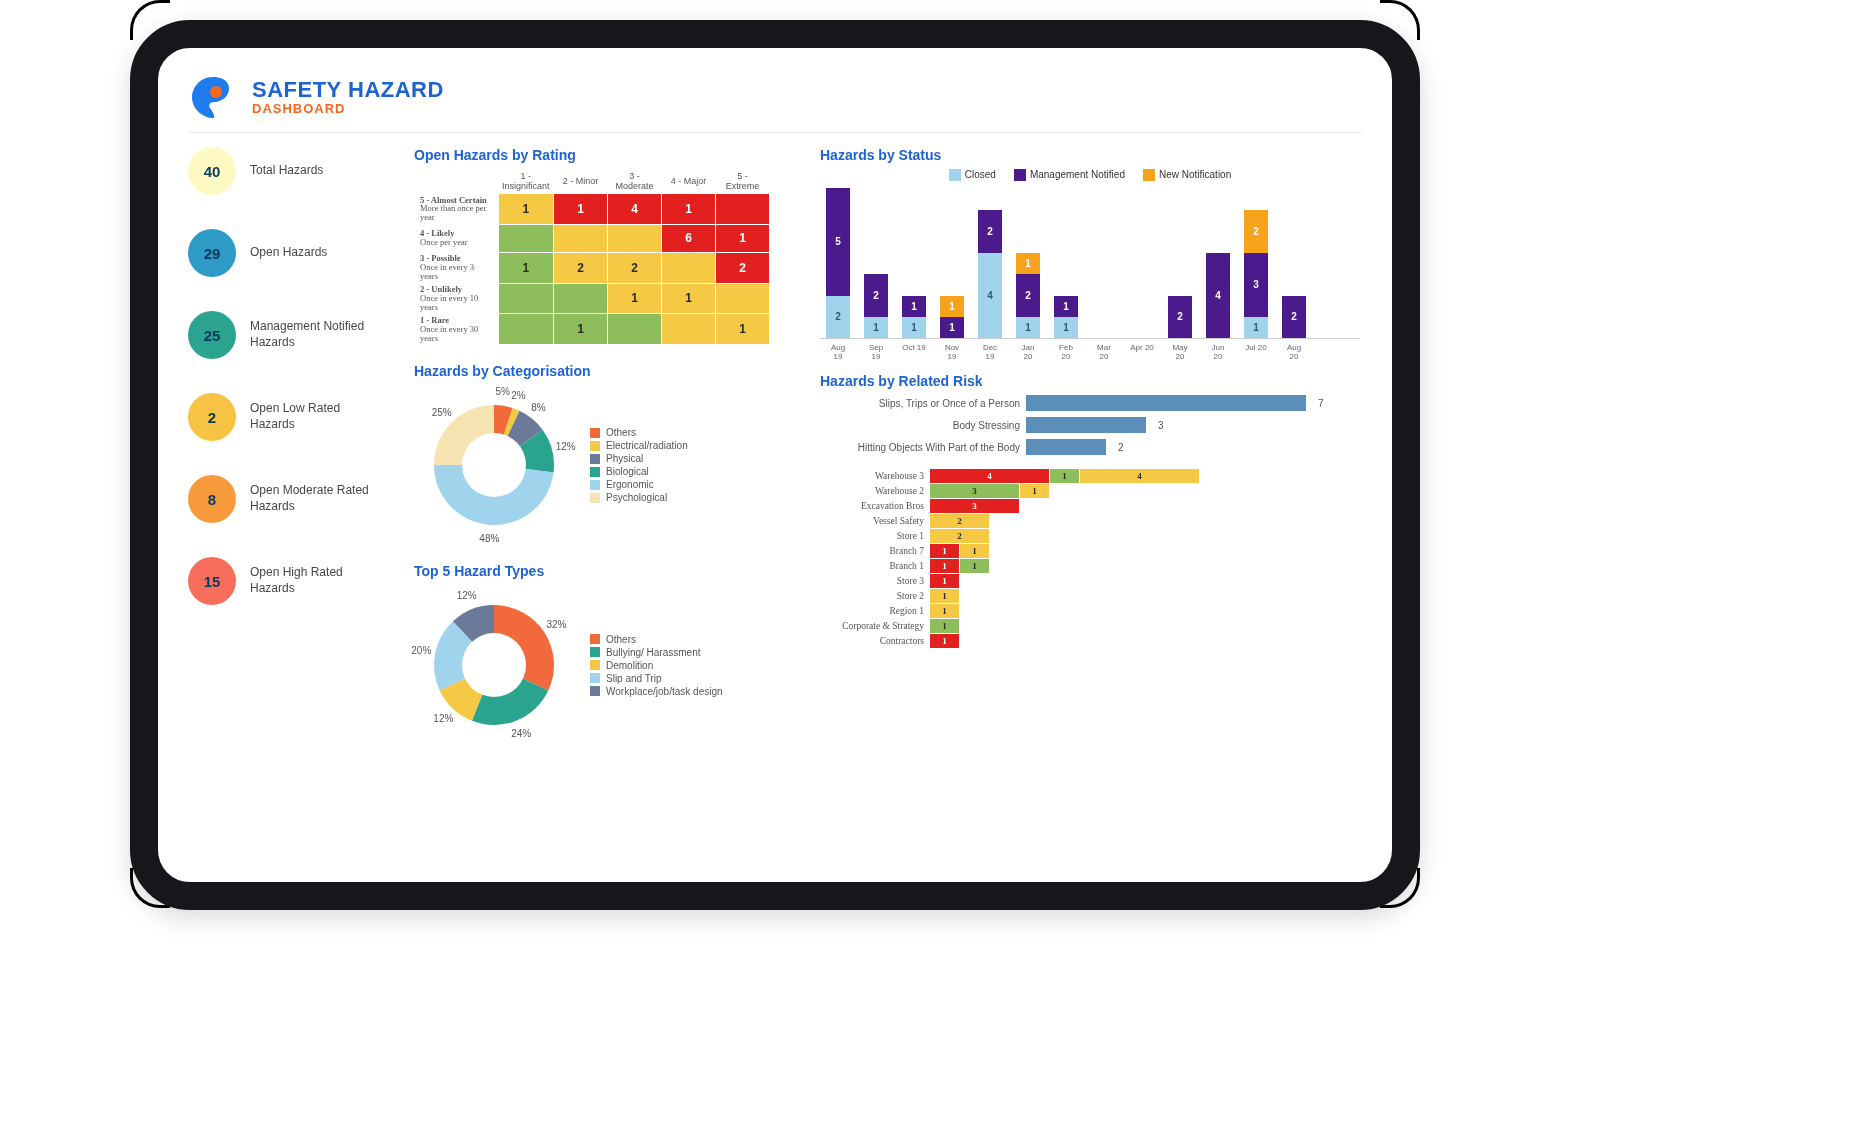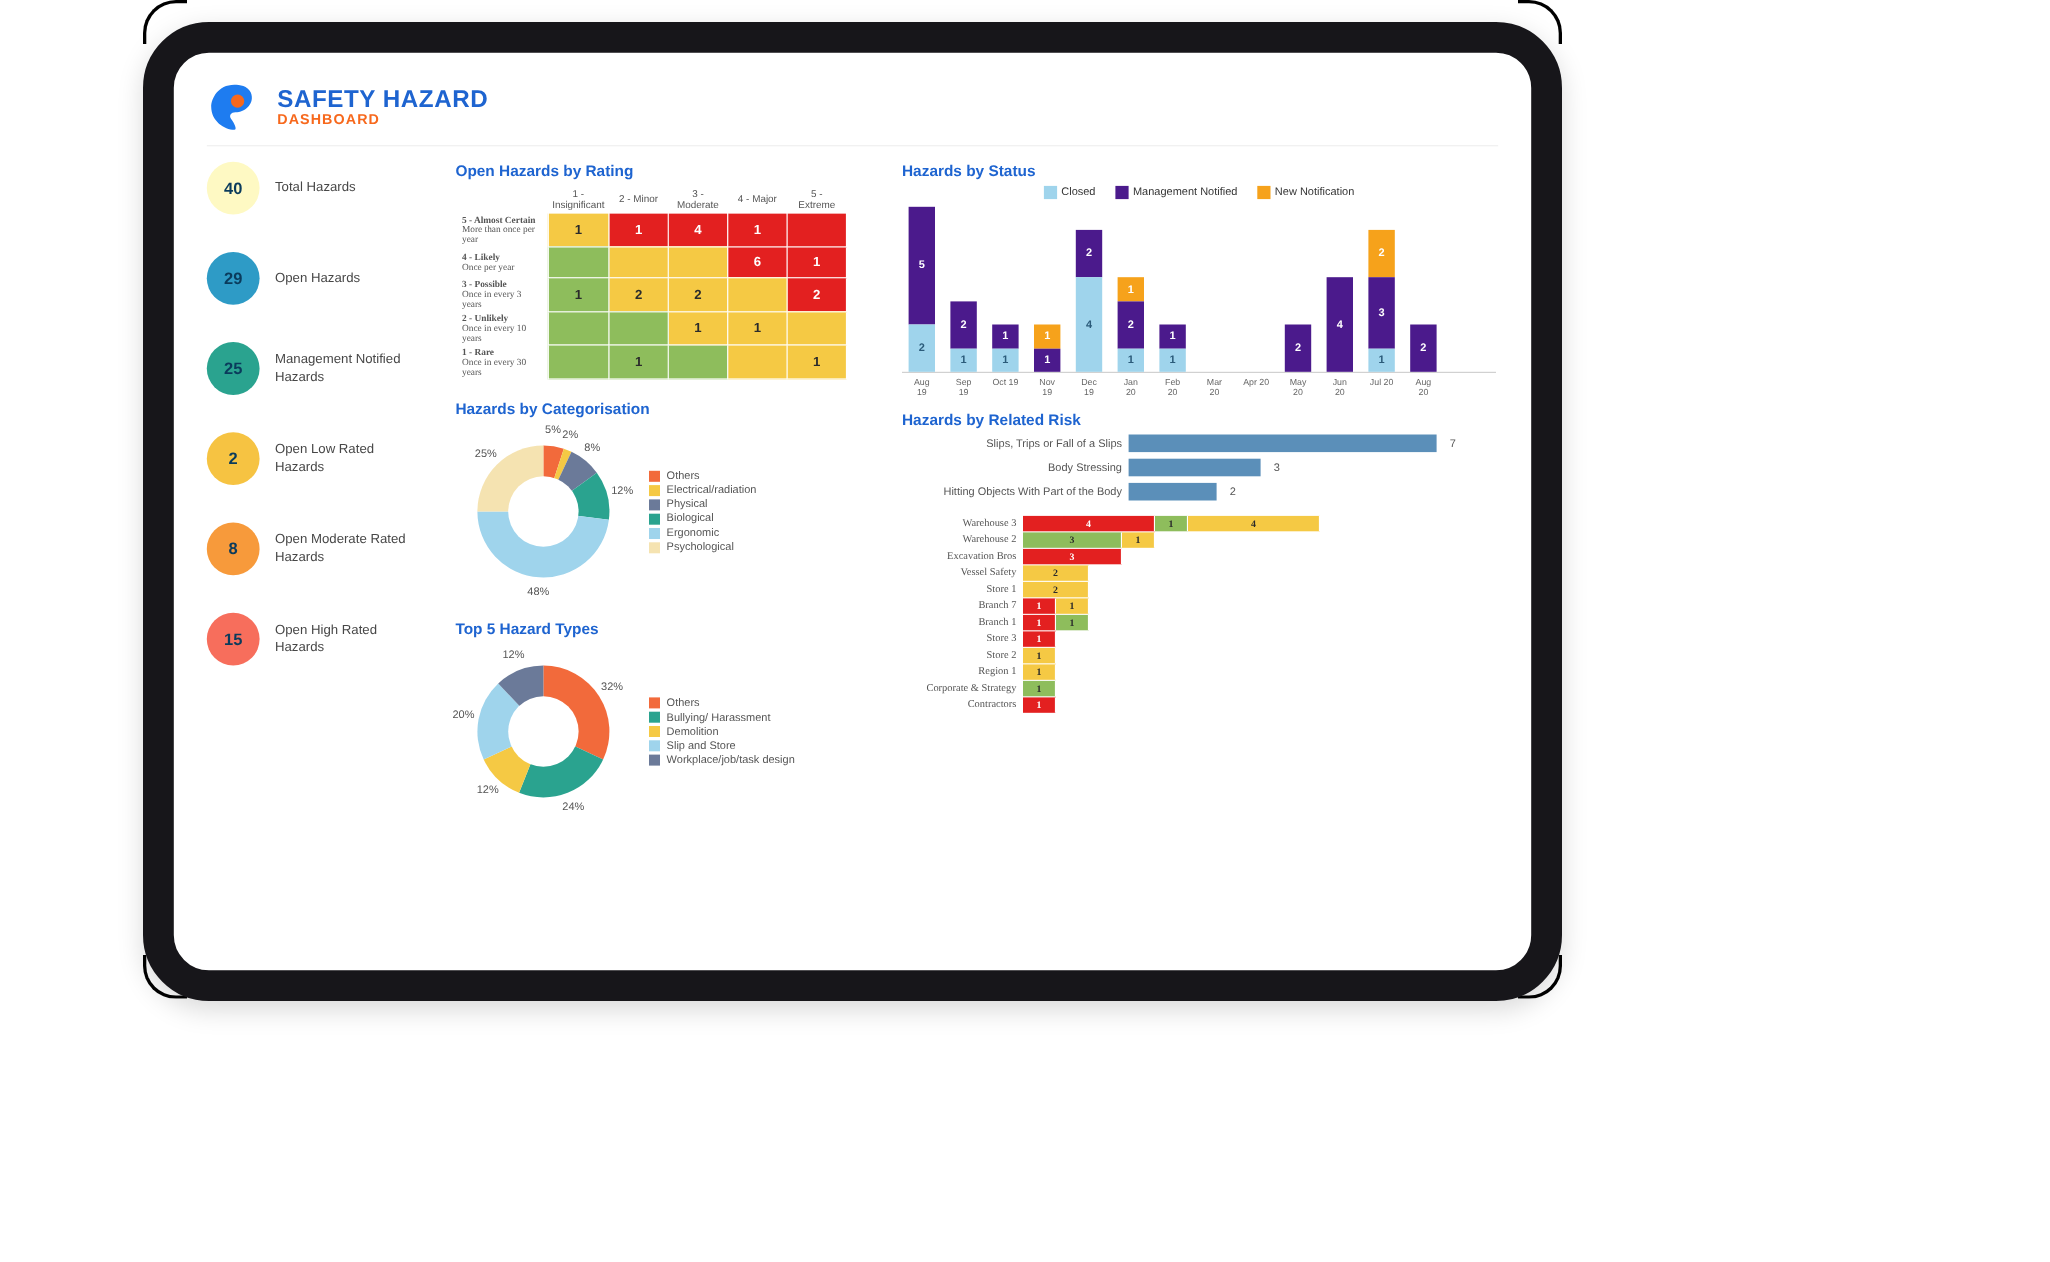--- a/index.html
+++ b/index.html
@@ -262,21 +262,21 @@
                 <div class="row">
                   <span class="sw" style="background:#2aa38f"></span>
                   <span>Bullying/ Harassment</span>
                 </div>
                 <div class="row">
                   <span class="sw" style="background:#f5c944"></span>
                   <span>Demolition</span>
                 </div>
                 <div class="row">
                   <span class="sw" style="background:#9fd4ec"></span>
-                  <span>Slip and Store</span>
+                  <span>Slip and Trip</span>
                 </div>
                 <div class="row">
                   <span class="sw" style="background:#6b7a99"></span>
                   <span>Workplace/job/task design</span>
                 </div>
               </div>
           </div>
         </div>
       </div>
 
@@ -351,21 +351,21 @@
                 <span>Jul 20</span>
                 <span>Aug 20</span>
               </div>
           </div>
         </div>
 
         <div>
           <div class="section-title">Hazards by Related Risk</div>
           <div class="hrisk" id="hrisk">
               <div class="hrisk-row">
-                <div class="hrisk-label">Slips, Trips or Fall of a Slips</div>
+                <div class="hrisk-label">Slips, Trips or Once of a Person</div>
                 <div class="hrisk-bar" style="width:280px"></div>
                 <div class="hrisk-val">7</div>
               </div>
               <div class="hrisk-row">
                 <div class="hrisk-label">Body Stressing</div>
                 <div class="hrisk-bar" style="width:120px"></div>
                 <div class="hrisk-val">3</div>
               </div>
               <div class="hrisk-row">
                 <div class="hrisk-label">Hitting Objects With Part of the Body</div>

